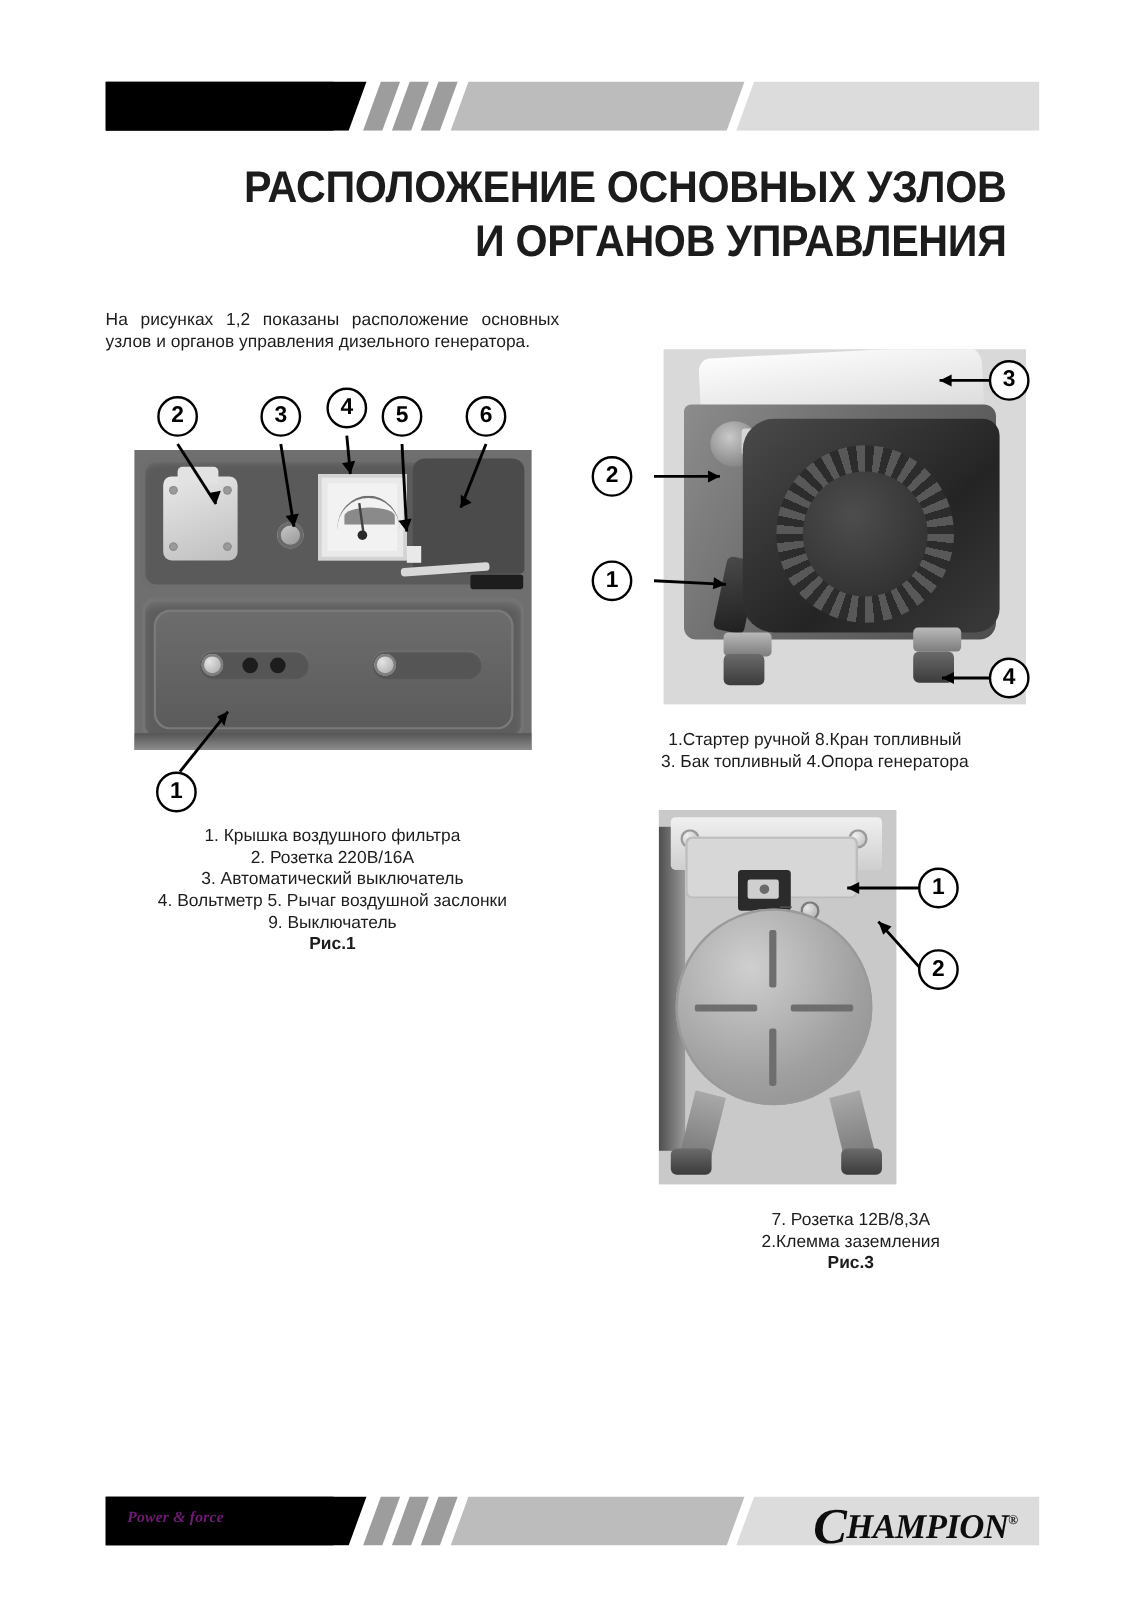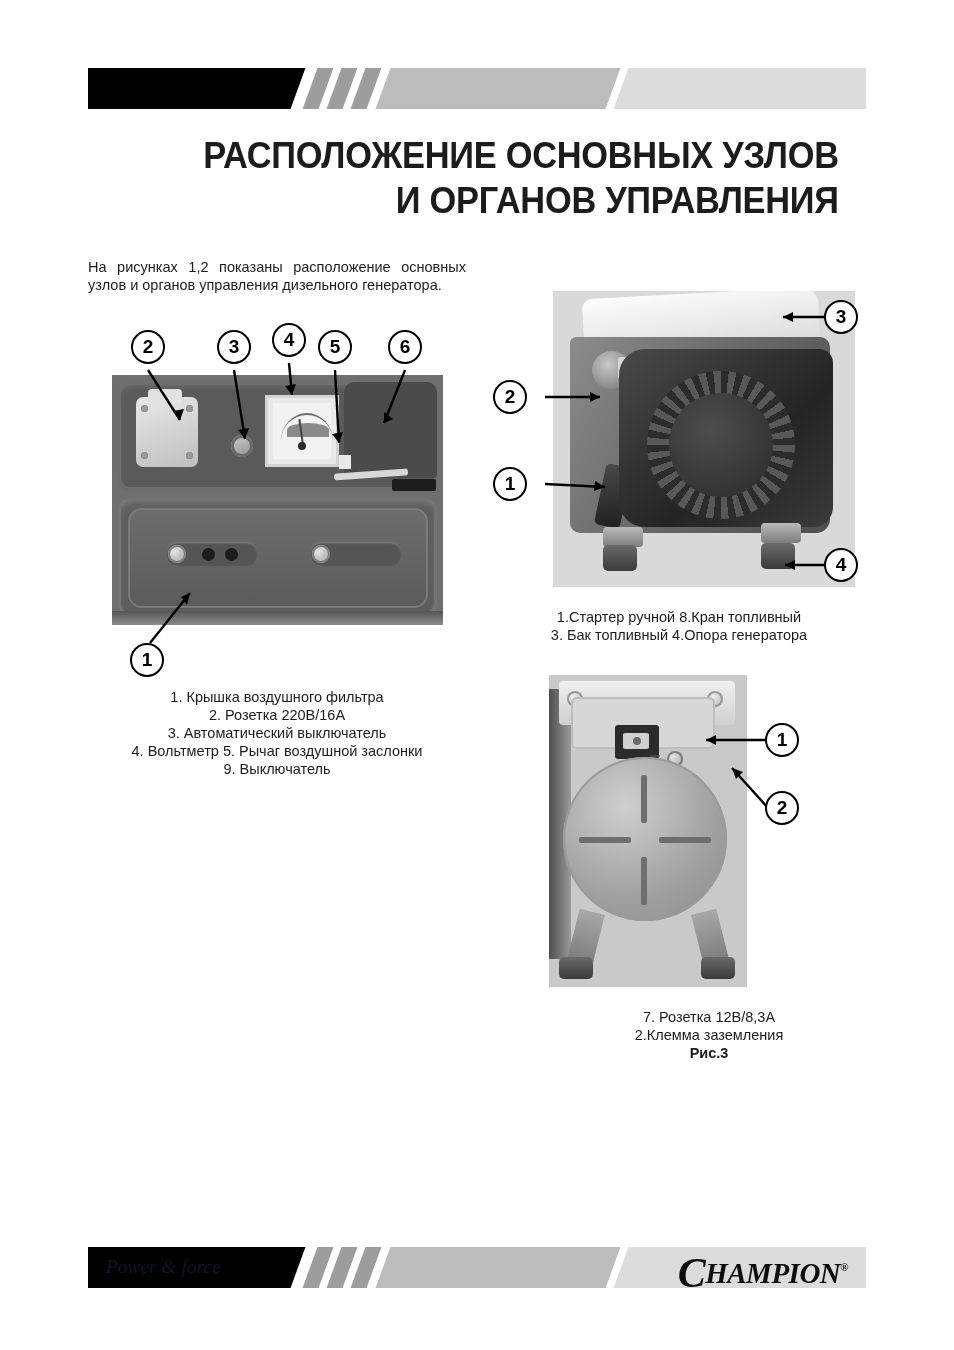--- a/index.html
+++ b/index.html
@@ -46,23 +46,23 @@
     width: 190px; height: 41px;
     background: #000000;
   }
 
   .power-force {
     position: absolute;
     left: 18px;
     top: 9px;
     font-family: "Liberation Serif", serif;
     font-style: italic;
-    font-weight: normal;
-    font-size: 19px;
-    color: #0f172a;
+    font-weight: bold;
+    font-size: 13px;
+    color: #701a75;
     letter-spacing: 0.2px;
     white-space: nowrap;
   }
 
   .champion-logo {
     position: absolute;
     right: 18px;
     top: 3px;
     font-family: "Liberation Serif", serif;
     font-style: italic;
@@ -425,20 +425,21 @@
   <div class="callout" style="left:318px; top:330px;">5</div>
   <div class="callout" style="left:388px; top:330px;">6</div>
   <div class="callout" style="left:130px; top:643px;">1</div>
 
   <div class="caption" style="left:88px; top:688px; width:378px;">
     <div>1. Крышка воздушного фильтра</div>
     <div>2. Розетка 220В/16А</div>
     <div>3. Автоматический выключатель</div>
     <div>4. Вольтметр 5. Рычаг воздушной заслонки</div>
     <div>9. Выключатель</div>
+    <div class="fig-no">Рис.1</div>
   </div>
 </div>
 
 <div class="fig-wrap">
 
   <div class="photo" id="photo2">
     <div class="p2-tank"></div>
     <div class="p2-body">
       <div class="p2-valve">
         <div class="p2-valve-knob"></div>

